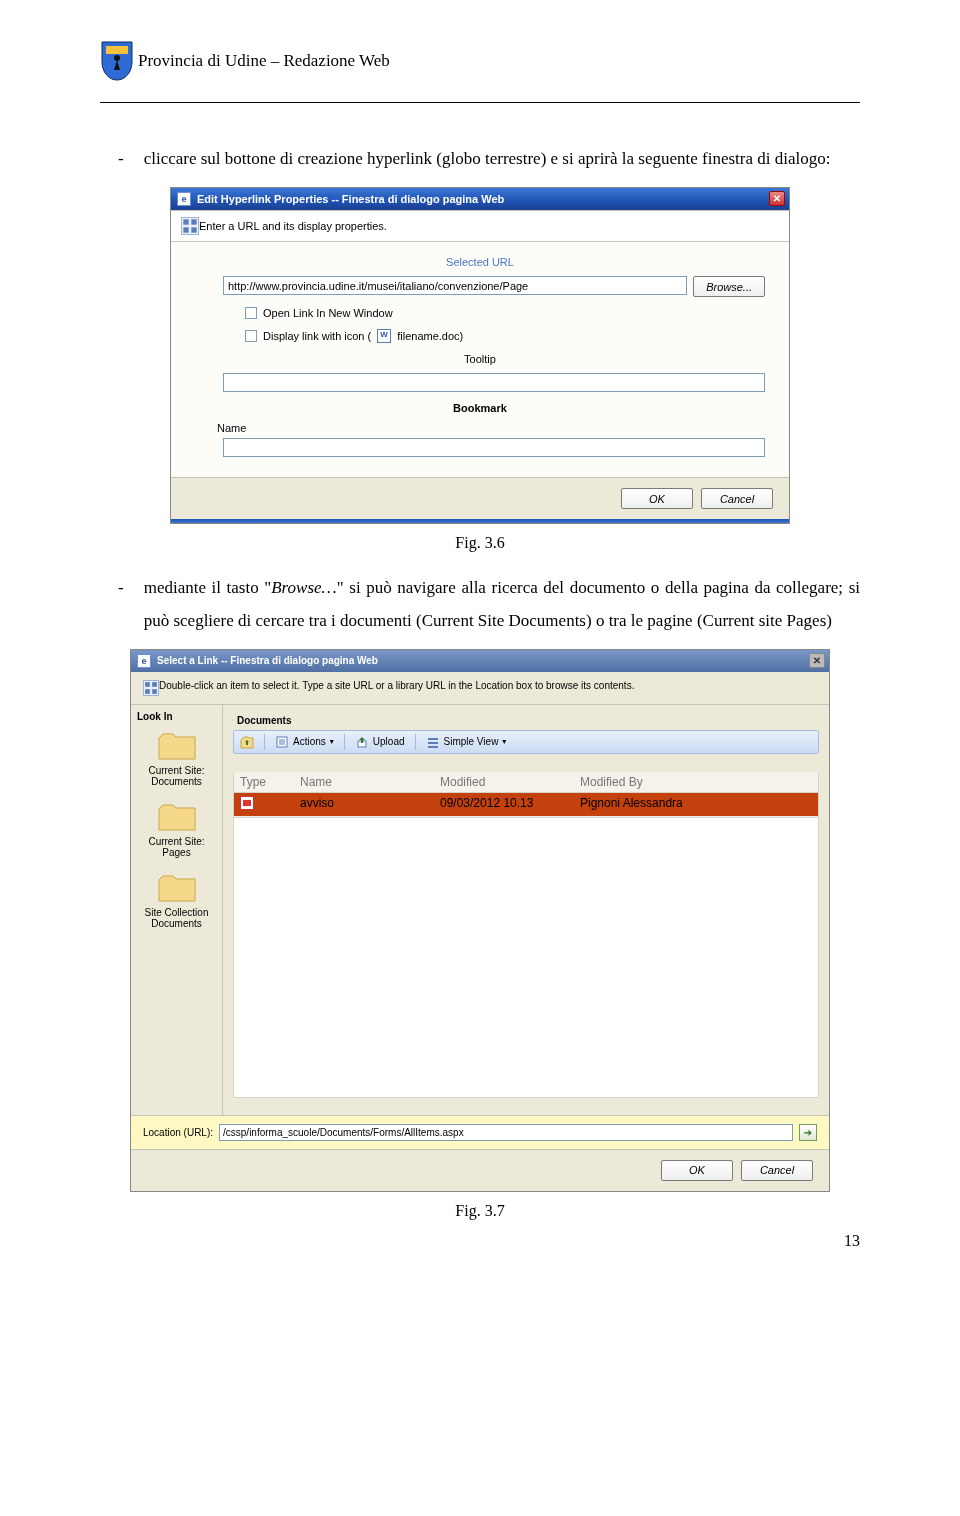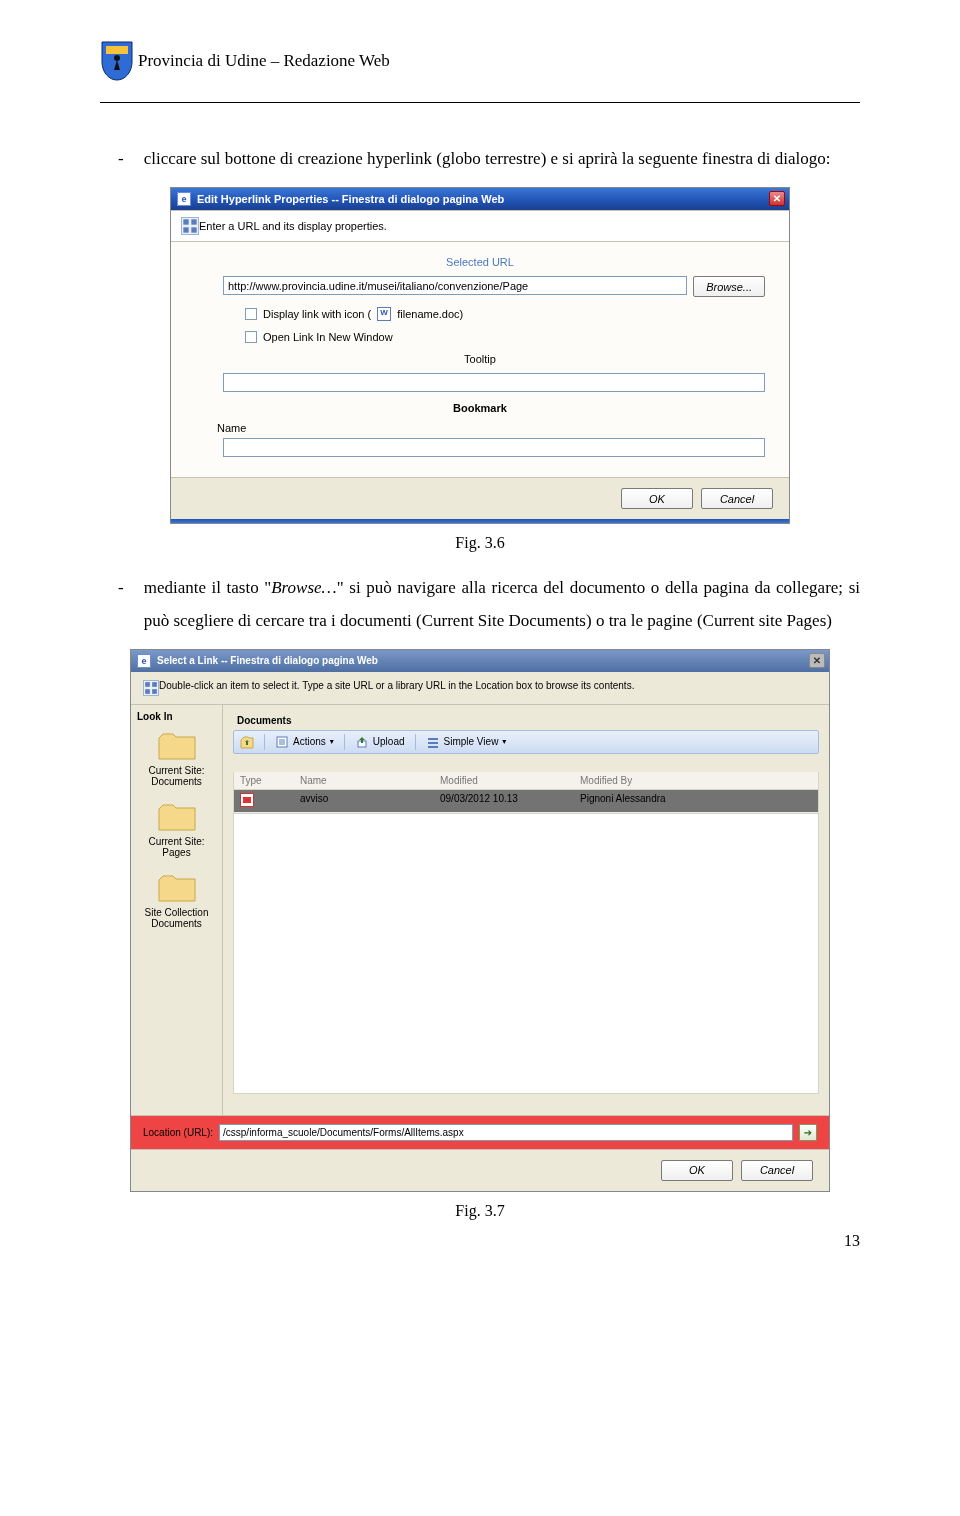--- a/index.html
+++ b/index.html
@@ -208,29 +208,29 @@
     margin-bottom: 18px;
   }
   .tb-item { display:flex; align-items:center; gap:4px; cursor:pointer;}
   .tb-icon { width:14px;height:14px; }
   .tb-dd { font-size:8px; }
   .ss2-cols {
     display: grid;
     grid-template-columns: 60px 140px 140px 1fr;
     border: 1px solid #d7d3c6;
     border-top: none;
-    background: #737373;
-    font-size: 10px;
+    background: #c2410c;
+    font-size: 12px;
   }
   .ss2-cols > div { padding: 3px 6px; border-bottom:1px solid #eee; }
   .ss2-cols .hd { background:#f4f2ea; color:#777; border-bottom:1px solid #d7d3c6;}
   .ss2-blank { background:#fff; border:1px solid #d7d3c6; border-top:none; height:280px;}
   .pdf-icon { width:14px;height:14px; display:inline-block; background:#fff; border:1px solid #c33; position:relative;}
   .pdf-icon::before{content:"";position:absolute;left:2px;top:3px;width:8px;height:6px;background:#d33;}
-  .ss2-loc { padding: 8px 12px; display:flex; align-items:center; gap:6px; background:#ef4444; border-top: 1px solid #c6c3b6;}
+  .ss2-loc { padding: 8px 12px; display:flex; align-items:center; gap:6px; background:#fef9c3; border-top: 1px solid #c6c3b6;}
   .ss2-loc input { flex:1; border:1px solid #7f9db9; height:17px; font-family:inherit; font-size:10px; padding:1px 3px;}
   .go-arrow { width:18px;height:17px; background:linear-gradient(#fff,#dfe7d4); border:1px solid #7a9a5a; display:flex;align-items:center;justify-content:center; color:#2a6b1a; font-size:10px;}
   .ss2-footer { padding: 10px 16px; display:flex; justify-content:flex-end; gap:8px; background:#ece9d8; border-top:1px solid #c6c3b6;}
   .page-number { position:absolute; right: 100px; bottom: 20px; font-size:16px; }
 </style>
 </head>
 <body>
 
 <div class="page">
 
@@ -271,27 +271,27 @@
       <span>Enter a URL and its display properties.</span>
     </div>
     <div class="ss1-body">
       <div class="ss1-section-label">Selected URL</div>
       <div class="url-row">
         <input class="url-input" value="http://www.provincia.udine.it/musei/italiano/convenzione/Page" style="">
         <button class="xp-button">Browse...</button>
       </div>
       <div class="chk-row">
         <span class="chk"></span>
+        <span>Open Link In New Window</span>
+      </div>
+      <div class="chk-row">
+        <span class="chk"></span>
         <span>Display link with icon (</span>
         <span class="doc-icon"></span>
         <span>filename.doc)</span>
-      </div>
-      <div class="chk-row">
-        <span class="chk"></span>
-        <span>Open Link In New Window</span>
       </div>
       <div class="ss1-section-label" style="color:#000;">Tooltip</div>
       <div class="full-input"><input style=""></div>
       <div class="ss1-section-label black">Bookmark</div>
       <div class="label-small">Name</div>
       <div class="full-input"><input style=""></div>
     </div>
     <div class="ss1-footer">
       <button class="xp-button" style="min-width:72px;">OK</button>
       <button class="xp-button" style="min-width:72px;">Cancel</button>

